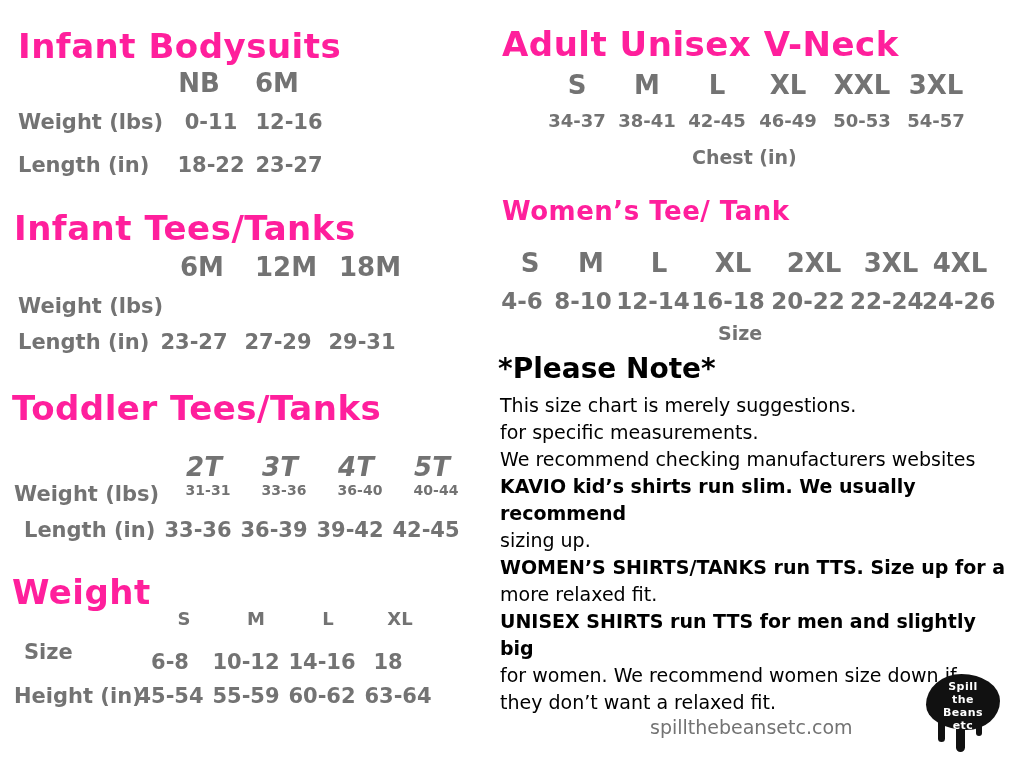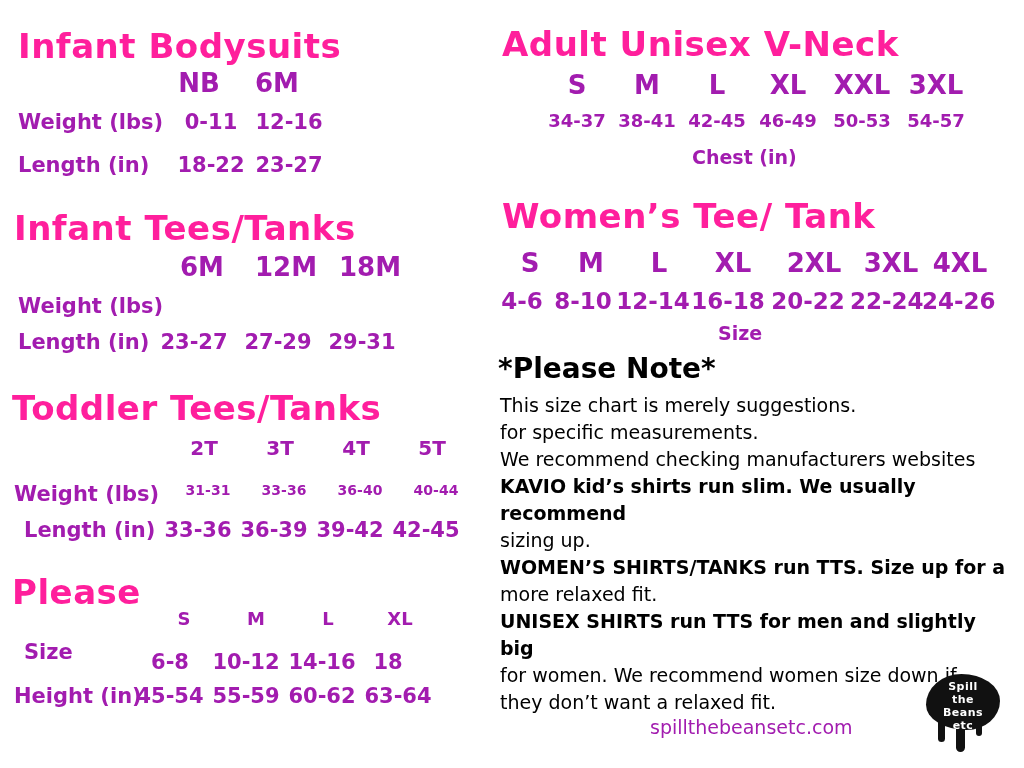--- a/index.html
+++ b/index.html
@@ -33,21 +33,21 @@
     height: 768px;
   }
   .heading {
     color: #ff1f9c;
     font-family: "DejaVu Sans", sans-serif;
     font-weight: bold;
     letter-spacing: 0.5px;
     white-space: nowrap;
   }
   .blk {
-    color: #a21caf;
+    color: #737373;
     font-weight: bold;
     white-space: nowrap;
   }
   .abs {
     position: absolute;
   }
 
   
   .h-infant-body { left: 18px; top: 26px; font-size: 34px; }
   .ib-sizes { left: 160px; top: 68px; font-size: 26px; }
@@ -58,40 +58,40 @@
   .ib-r2-vals  { left: 172px; top: 153px; font-size: 21px; }
 
   .h-infant-tees { left: 14px; top: 208px; font-size: 34px; }
   .it-sizes { left: 160px; top: 252px; font-size: 26px; }
   .it-r1-label { left: 18px; top: 294px; font-size: 21px; }
   .it-r1-vals  { left: 152px; top: 294px; font-size: 21px; }
   .it-r2-label { left: 18px; top: 330px; font-size: 21px; }
   .it-r2-vals  { left: 152px; top: 330px; font-size: 21px; }
 
   .h-toddler { left: 12px; top: 388px; font-size: 34px; }
-  .td-sizes { left: 166px; top: 436px; font-size: 20px; }
+  .td-sizes { left: 166px; top: 452px; font-size: 26px; font-style: italic; }
   .td-r1-label { left: 14px; top: 482px; font-size: 21px; }
   .td-r1-vals  { left: 150px; top: 482px; font-size: 14px; margin-left: 20px; }
   .td-r2-label { left: 24px; top: 518px; font-size: 21px; }
   .td-r2-vals  { left: 160px; top: 518px; font-size: 21px; }
 
   .h-youth { left: 12px; top: 572px; font-size: 34px; }
   .yt-sizes { left: 148px; top: 608px; font-size: 18px; }
   .yt-r1-label { left: 24px; top: 640px; font-size: 21px; }
   .yt-r1-vals  { left: 132px; top: 650px; font-size: 21px; }
   .yt-r2-label { left: 14px; top: 684px; font-size: 21px; }
   .yt-r2-vals  { left: 132px; top: 684px; font-size: 21px; }
 
   
   .h-vneck { left: 22px; top: 24px; font-size: 34px; }
   .vn-sizes { left: 62px; top: 70px; font-size: 26px; }
   .vn-vals  { left: 62px; top: 110px; font-size: 18px; }
   .vn-cap   { left: 212px; top: 146px; font-size: 19px; }
 
-  .h-women { left: 22px; top: 196px; font-size: 34px; }
+  .h-women { left: 22px; top: 196px; font-size: 26px; }
   .wm-sizes { left: 22px; top: 248px; font-size: 26px; }
   .wm-vals  { left: 14px; top: 288px; font-size: 23px; }
   .wm-cap   { left: 238px; top: 322px; font-size: 19px; }
 
   .h-note { left: 18px; top: 352px; font-size: 28px; color: #000; font-weight: bold; }
   .note-body { left: 20px; top: 392px; width: 510px; font-size: 19px; line-height: 27px; color: #000; }
   .note-body p { margin: 0; }
   .note-body .bold { font-weight: bold; }
 
   .website { left: 170px; top: 716px; font-size: 19px; font-weight: normal; }
@@ -176,21 +176,21 @@
     </div>
     <div class="abs blk td-r1-label">Weight (lbs)</div>
     <div class="abs blk td-r1-vals cells">
       <span style="width:76px">31-31</span><span style="width:76px">33-36</span><span style="width:76px">36-40</span><span style="width:76px">40-44</span>
     </div>
     <div class="abs blk td-r2-label">Length (in)</div>
     <div class="abs blk td-r2-vals cells">
       <span style="width:76px">33-36</span><span style="width:76px">36-39</span><span style="width:76px">39-42</span><span style="width:76px">42-45</span>
     </div>
 
-    <div class="abs heading h-youth">Please</div>
+    <div class="abs heading h-youth">Weight</div>
     <div class="abs blk yt-sizes cells">
       <span style="width:72px">S</span><span style="width:72px">M</span><span style="width:72px">L</span><span style="width:72px">XL</span>
     </div>
     <div class="abs blk yt-r1-label">Size</div>
     <div class="abs blk yt-r1-vals cells">
       <span style="width:76px">6-8</span><span style="width:76px">10-12</span><span style="width:76px">14-16</span><span style="width:56px">18</span>
     </div>
     <div class="abs blk yt-r2-label">Height (in)</div>
     <div class="abs blk yt-r2-vals cells">
       <span style="width:76px">45-54</span><span style="width:76px">55-59</span><span style="width:76px">60-62</span><span style="width:76px">63-64</span>

